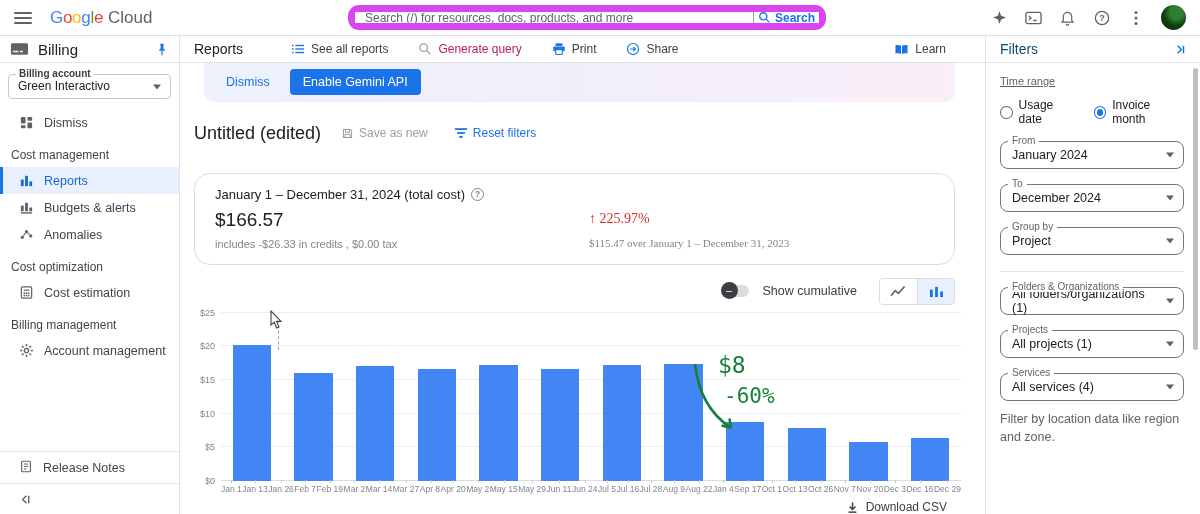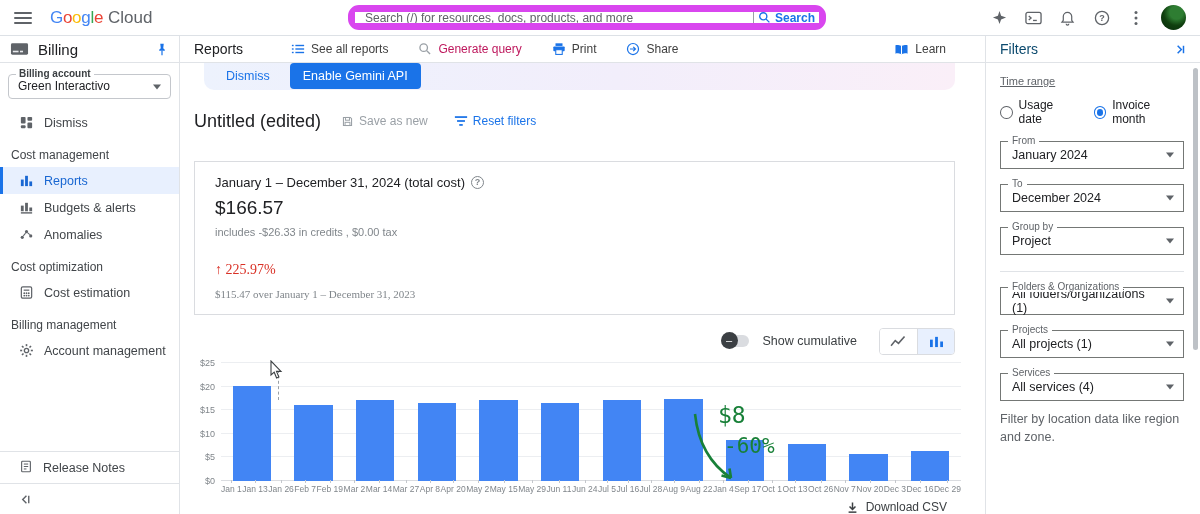--- a/index.html
+++ b/index.html
@@ -72,22 +72,22 @@
   .banner-cta { background:#1a73e8; color:#fff; font-size:12.5px; font-weight:500;
     border:none; border-radius:4px; padding:6px 13px; cursor:pointer;
     font-family:"Liberation Sans",sans-serif; }
 
   .title-row { display:flex; align-items:center; gap:20px; margin:21px 0 16px 14px; }
   .report-title { font-size:18px; color:#202124; }
   .tr-link { display:flex; align-items:center; gap:5px; font-size:12px; font-weight:500; cursor:pointer; }
   .tr-save { color:#9aa0a6; }
   .tr-reset { color:#1a73e8; margin-left:6px; }
 
-  .summary { margin:13px 30px 0 14px; border:1px solid #dadce0; border-radius:0;
-    display:flex; padding:13px 20px 14px;flex-direction:column; }
+  .summary { margin:13px 30px 0 14px; border:1px solid #dadce0; border-radius:16px;
+    display:flex; padding:13px 20px 14px; }
   .sum-left { width:52%; }
   .sum-period { font-size:13px; font-weight:500; display:flex; align-items:center; gap:6px; }
   .sum-total { font-size:19px; margin-top:7px; }
   .sum-note { font-size:11px; color:#80868b; margin-top:7px; }
   .sum-right { padding-top:24px;font-family:Liberation Serif, serif; }
   .sum-change { font-size:14px; color:#d93025; }
   .sum-compare { font-size:11px; color:#80868b; margin-top:10px; }
   .help-ic { width:13px; height:13px; border:1px solid #80868b; border-radius:50%;
     font-size:9px; color:#80868b; display:inline-flex; align-items:center; justify-content:center;
     font-weight:700; cursor:pointer; }
@@ -143,21 +143,21 @@
     padding:0 14px; border-bottom:1px solid #e0e3e7; }
   .fp-title { font-size:14px; color:#0c4a6e; }
   .fp-body { padding:0 16px 0 14px; }
   .fp-label { font-size:11px; color:#5f6368; margin-top:12px;text-decoration:underline; }
   .radios { display:flex; gap:16px; margin-top:11px; }
   .radio-opt { display:flex; align-items:center; gap:6px; font-size:12px; color:#202124; cursor:pointer; }
   .radio-circ { width:13px; height:13px; border:1.5px solid #5f6368; border-radius:50%; position:relative; }
   .radio-opt.selected .radio-circ { border-color:#1a73e8; }
   .radio-opt.selected .radio-circ::after { content:''; position:absolute; inset:2px;
     border-radius:50%; background:#1a73e8; }
-  .field { position:relative; border:1px solid #747775; border-radius:0; height:28px;
+  .field { position:relative; border:1px solid #747775; border-radius:8px; height:28px;
     margin-top:15px; display:flex; align-items:center; padding:0 24px 0 11px;
     font-size:12.5px; color:#202124; cursor:pointer; }
   .field-label { position:absolute; top:-7px; left:7px; background:#fff; padding:0 4px;
     font-size:10px; color:#5f6368; white-space:nowrap; }
   .fp-divider { border-top:1px solid #e0e3e7; margin-top:16px; }
   .section-row { display:flex; justify-content:space-between; align-items:center;
     margin-top:19px; font-size:12.5px; color:#3c4043; cursor:pointer; }
   .section-row .lbl { display:flex; align-items:center; gap:6px; }
   .fp-desc { font-size:12.5px; color:#5f6368; margin-top:9px; line-height:1.45; }
   .fp-scrollthumb { position:absolute; right:2px; top:32px; width:5px; height:282px;

